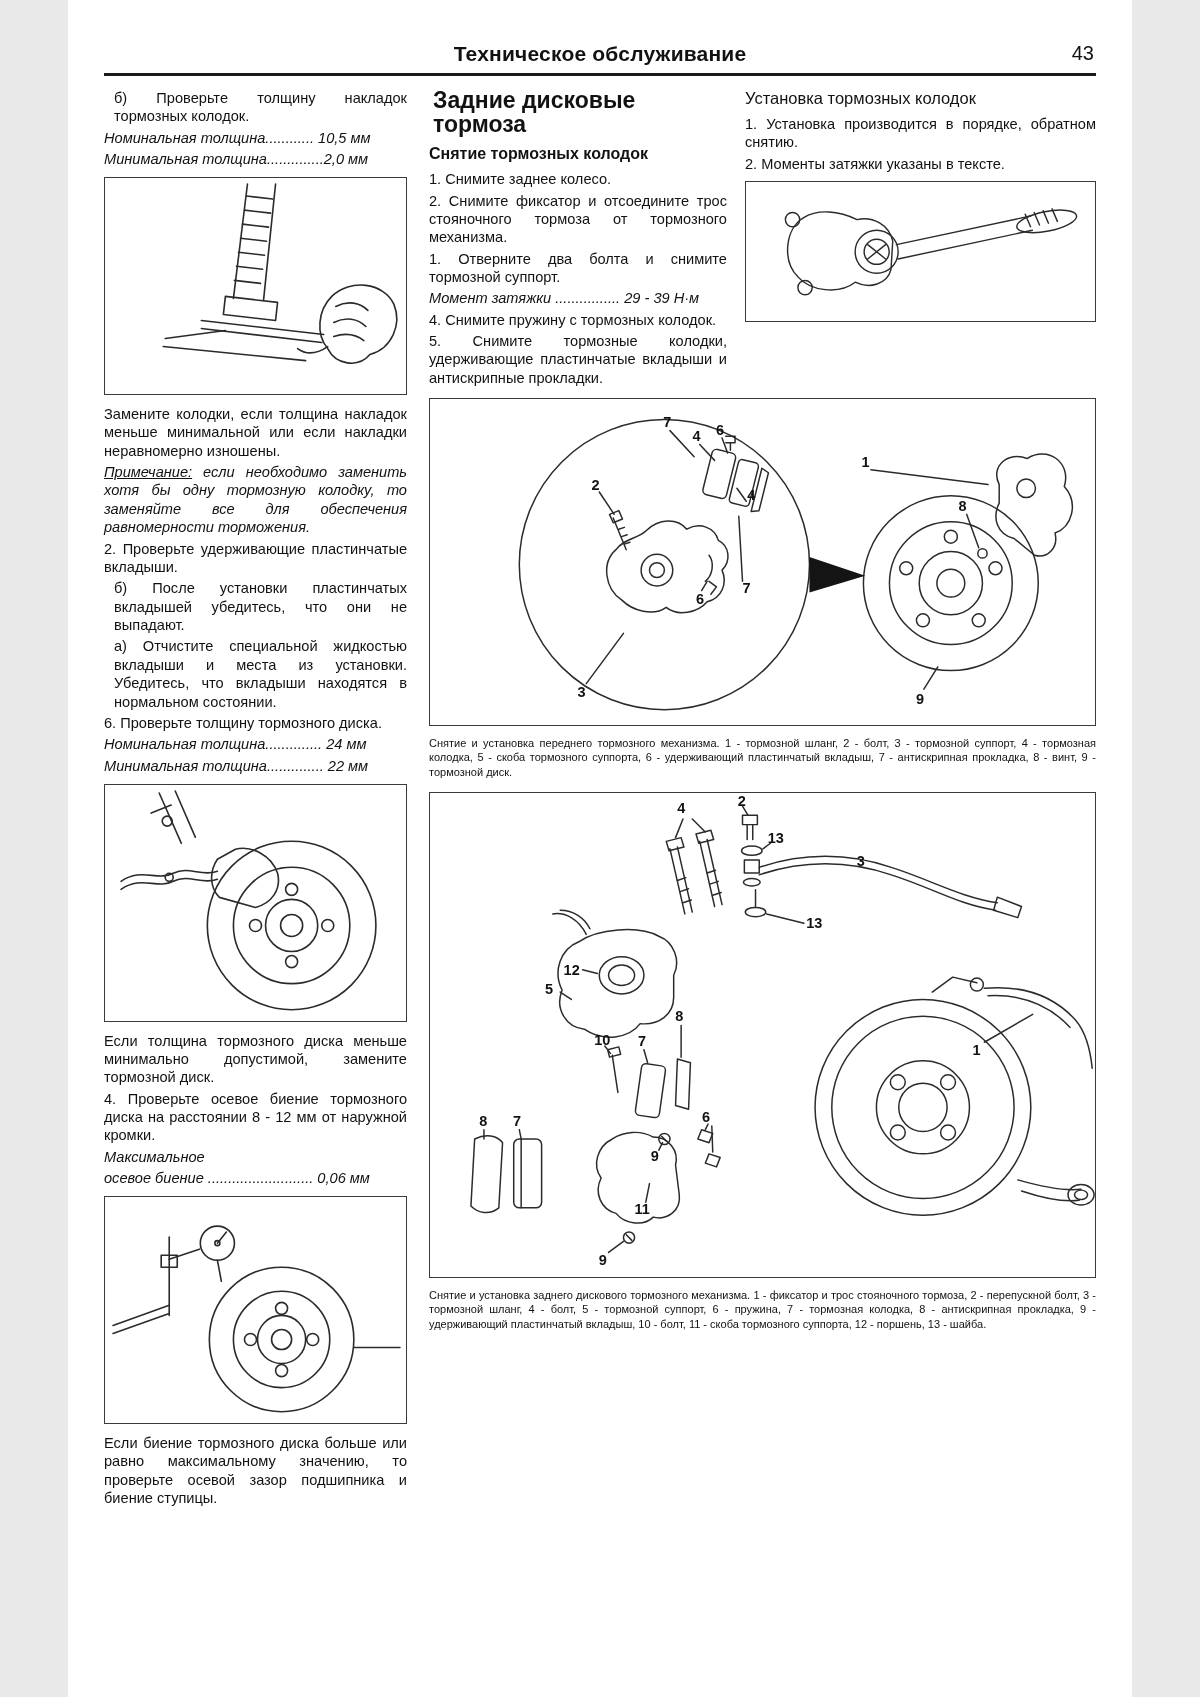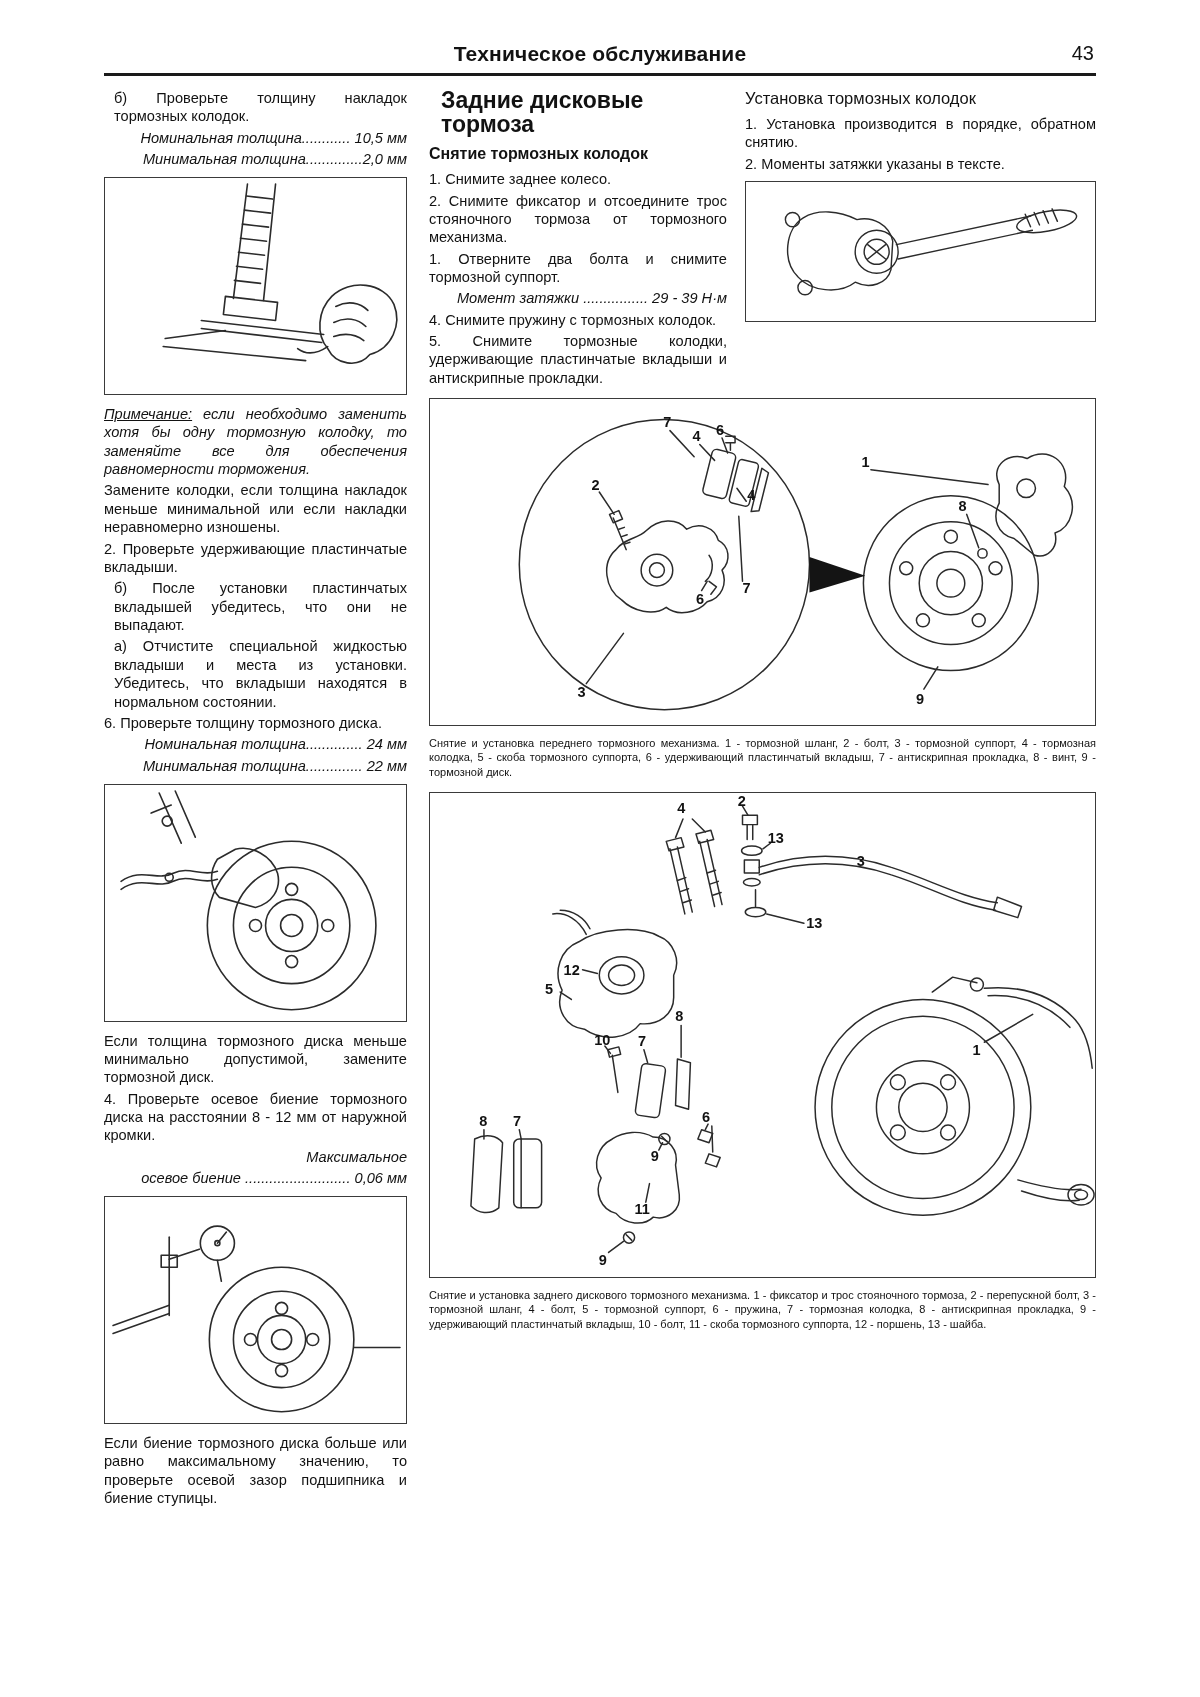--- a/index.html
+++ b/index.html
@@ -1,39 +1,39 @@
 <!DOCTYPE html>
 <html><head>
 <meta charset="utf-8">
 <style>
   html,body{margin:0;padding:0;background:#e9e9e9;}
   .page{
-    width:1200px;height:1697px;margin:0 auto;background:#ffffff;
-    box-sizing:border-box;padding:42px 104px 24px;
+    width:1064px;height:1697px;margin:0 auto;background:#ffffff;
+    box-sizing:border-box;padding:42px 36px 24px;
     font-family:"Liberation Sans", sans-serif;color:#121212;
     overflow:hidden;position:relative;
   }
   .header{position:relative;text-align:center;border-bottom:3px solid #1a1a1a;
     padding-bottom:7px;margin-bottom:13px;}
   .header .title{font-size:21px;font-weight:700;letter-spacing:.2px;}
   .header .pagenum{position:absolute;right:2px;top:0;font-size:20px;font-weight:400;text-align:center;}
 
   .columns{display:flex;gap:22px;align-items:flex-start;}
   .col-left{width:303px;flex:0 0 auto;}
   .col-main{flex:1;min-width:0;}
   .top-row{display:flex;gap:18px;margin-bottom:6px;align-items:flex-start;}
   .top-mid{width:298px;flex:0 0 auto;}
   .top-right{flex:1;min-width:0;}
 
   p.body{font-size:14.6px;line-height:1.26;text-align:justify;margin:0 0 3px;}
   p.indent{padding-left:10px;}
   p.spec{font-size:14.6px;line-height:1.32;font-style:italic;margin:0 0 2px;
-    white-space:nowrap;overflow:hidden;text-align:right;}
+    white-space:nowrap;overflow:hidden;}
   .u{text-decoration:underline;}
-  h1.section{font-size:23px;font-weight:700;line-height:1.04;margin:0 12px 8px;}
+  h1.section{font-size:23px;font-weight:700;line-height:1.04;margin:0 4px 8px;}
   h2.sub{font-size:16px;font-weight:700;margin:2px 0 7px;line-height:1.15;}
   h2.sub2{font-size:16.5px;font-weight:400;margin:0 0 7px;line-height:1.15;}
 
   .figure{border:1.6px solid #3a3a3a;margin:8px 0 10px;position:relative;background:#fff;}
   .figure svg{display:block;width:100%;height:auto;}
   .callout{position:absolute;font-size:14.5px;font-weight:700;
     transform:translate(-50%,-50%);line-height:1;background:rgba(255,255,255,.0);}
   p.caption{font-size:11px;font-weight:400;line-height:1.32;text-align:justify;margin:7px 0 13px;}
 </style>
 </head>
@@ -66,25 +66,25 @@
             <path d="M58,168 L200,182"></path>
             <path d="M226,118 C244,100 278,104 288,126 C296,146 286,170 264,176 C252,190 230,186 222,170 C210,156 212,132 226,118 Z"></path>
             <path d="M230,128 C242,122 254,124 262,132"></path>
             <path d="M228,144 C240,138 252,140 260,148"></path>
             <path d="M228,158 C240,154 250,156 258,162"></path>
             <path d="M222,168 C210,176 200,176 192,170"></path>
           </g>
         </svg>
       </div>
 
+      <p class="body">Замените колодки, если толщина накладок меньше минимальной или если накладки неравномерно изношены.</p>
       <p class="body" style="font-style:italic;">
         <span class="u">Примечание:</span>
         <span>если необходимо заменить хотя бы одну тормозную колодку, то заменяйте все для обеспечения равномерности торможения.</span>
       </p>
-      <p class="body">Замените колодки, если толщина накладок меньше минимальной или если накладки неравномерно изношены.</p>
       <p class="body">2. Проверьте удерживающие пластинчатые вкладыши.</p>
       <p class="body indent">б) После установки пластинчатых вкладышей убедитесь, что они не выпадают.</p>
       <p class="body indent">а) Отчистите специальной жидкостью вкладыши и места из установки. Убедитесь, что вкладыши находятся в нормальном состоянии.</p>
       <p class="body">6. Проверьте толщину тормозного диска.</p>
       <p class="spec">Номинальная толщина.............. 24 мм</p>
       <p class="spec">Минимальная толщина.............. 22 мм</p>
 
       <div class="figure">
         <svg viewBox="0 0 300 235">
           <g fill="none" stroke="#2b2b2b" stroke-width="1.6" stroke-linecap="round" stroke-linejoin="round">

